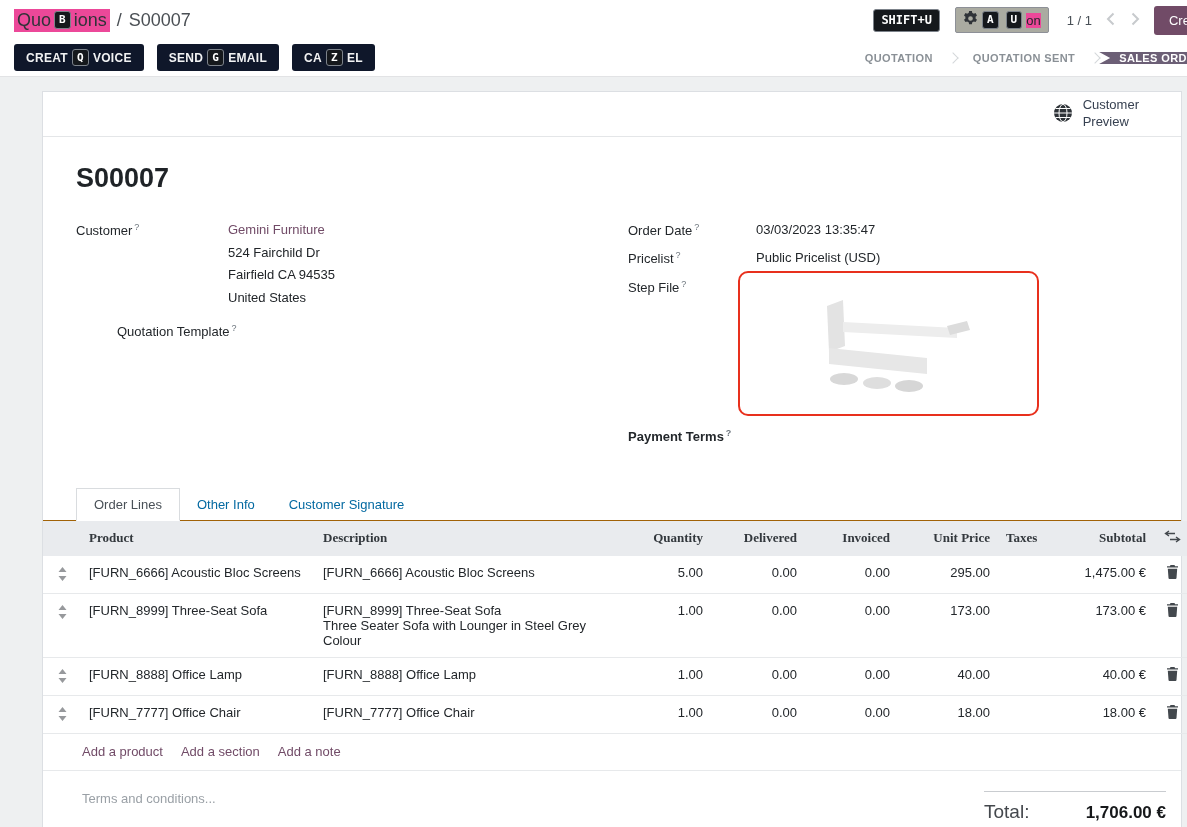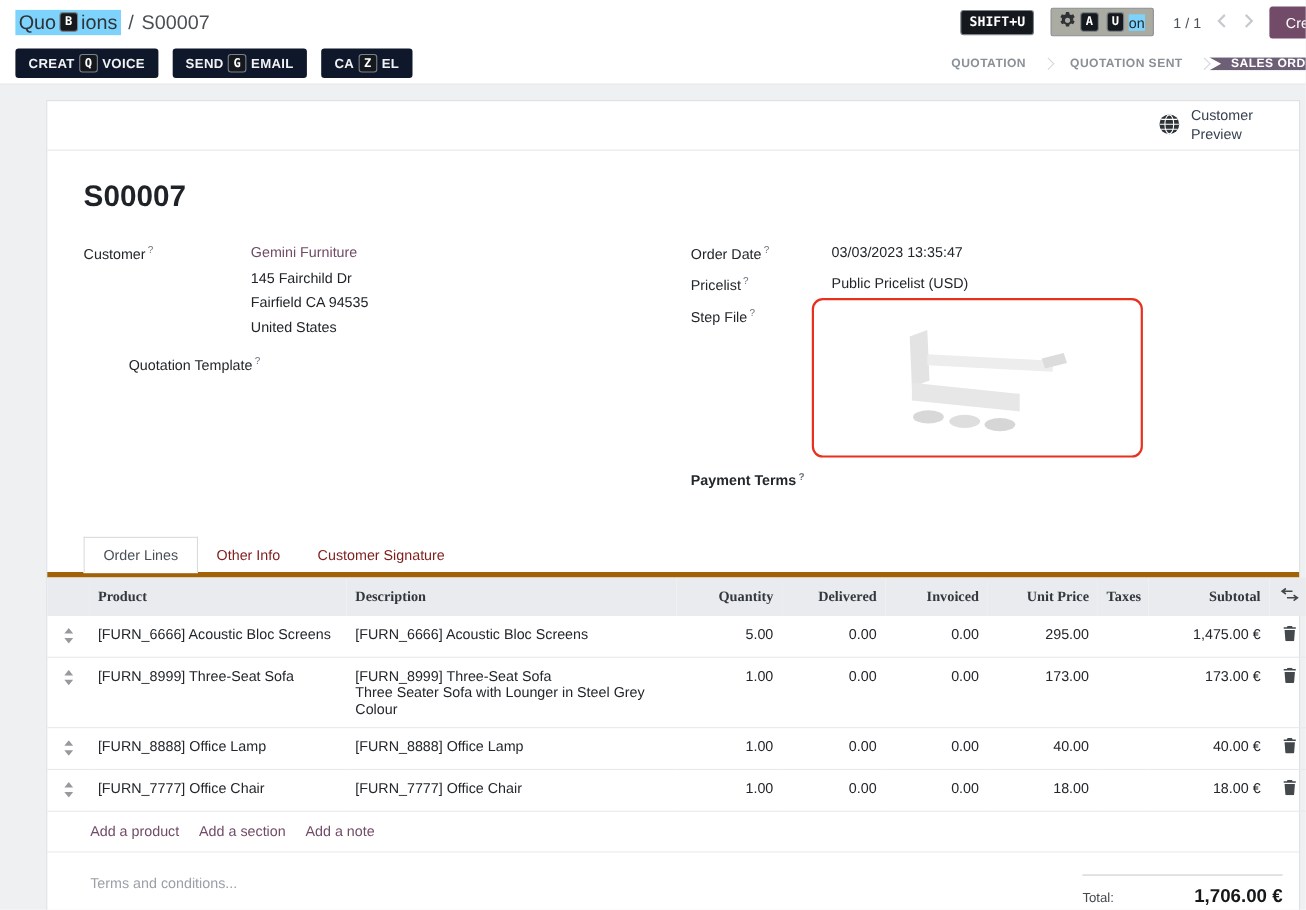--- a/index.html
+++ b/index.html
@@ -2,21 +2,21 @@
 <html><head>
 <meta charset="utf-8">
 <style>
   * { box-sizing: border-box; margin: 0; padding: 0; }
   html,body { width:1187px; height:827px; overflow:hidden; }
   body { font-family:"Liberation Sans","DejaVu Sans",sans-serif; background:#eef0f1; color:#212529; }
 
   
   .cp-top { display:flex; align-items:center; height:40px; background:#fff; padding-left:14px; }
   .breadcrumb { font-size:18px; color:#4a4f54; display:flex; align-items:center; gap:7px; }
-  .hl { background:#7dd3fc; }
+  .hl { background:#ec4899; }
   .bc-link { color:#2f3338; padding:1px 3px; cursor:pointer; display:inline-flex; align-items:center; }
   .bc-current { color:#4a4f54; }
   kbd.hint { background:#15181c; color:#fff; border:1px solid #7c828a; border-radius:3px;
              font:700 11px "DejaVu Sans Mono",monospace; padding:1px 4px; margin:0 3px; line-height:1.25; display:inline-block; }
   kbd.hint.big { padding:3px 7px; font-size:12px; }
   .cp-right { margin-left:auto; display:flex; align-items:center; gap:12px; }
   .action-menu { display:flex; align-items:center; gap:1px; background:#aaaba1; border:1px solid #8d9097;
                  padding:3px 7px; font-size:13px; color:#23272b; border-radius:2px; cursor:pointer; }
   .pager-count { font-size:13px; color:#495057; margin-left:6px; }
   .pager-btn { background:none; border:none; padding:2px; cursor:pointer; }
@@ -53,41 +53,41 @@
   .col-r .frow.stepfile .flabel { width:110px; }
   sup.q { color:#6c757d; font-size:9px; margin-left:2px; }
   .flabel.bold { font-weight:700; }
   .fvalue { color:#23272b; cursor:text; }
   .link-purple { color:#714B67; cursor:pointer; }
   .addr { margin:-8px 0 14px 152px; line-height:1.7; }
   .tmpl-row { margin-top:8px;margin-left:41px; }
   .stepfile-box { width:301px; height:145px; border:2px solid #e8301d; border-radius:10px; background:#fff;
                   display:flex; align-items:center; justify-content:center; margin-top:-8px; cursor:pointer; }
 
-  .tabs { display:flex; align-items:flex-end; padding-left:33px; border-bottom:5px solid #a16207; margin-top:32px; font-size:13px; }
-  .tab { padding:8px 17px; color:#7f1d1d; cursor:pointer; }
+  .tabs { display:flex; align-items:flex-end; padding-left:33px; border-bottom:1px solid #a16207; margin-top:32px; font-size:13px; }
+  .tab { padding:8px 17px; color:#0369a1; cursor:pointer; }
   .tab.active { background:#fff; border:1px solid #d9dcdf; border-bottom:1px solid #fff; margin-bottom:-1px; color:#495057; }
 
   table.lines { width:100%; border-collapse:collapse; table-layout:fixed; font-size:13px; }
   .lines thead th { background:#e9ebee; color:#33383d; font-weight:700; text-align:left; padding:9px 8px;font-family:Liberation Serif, serif; }
   .lines th.num, .lines td.num { text-align:right; }
   .lines tbody td { padding:9px 8px; border-bottom:1px solid #e7e9eb; vertical-align:top; color:#23272b; cursor:text; }
   .lines td.desc { white-space:pre-line; }
   .lines td.handle { text-align:center; padding-top:11px; cursor:grab; }
   .lines td.trashcell, .lines th.iconcell { text-align:center; padding-left:2px; padding-right:2px; cursor:pointer; }
   .edited { color:#2e7dd1; }
 
   .add-links { display:flex; gap:18px; padding:10px 0 11px 39px; font-size:13px; border-bottom:1px solid #e7e9eb; }
   .add-links a { color:#714B67; text-decoration:none; cursor:pointer; }
 
   .sheet-footer { display:flex; padding:20px 15px 0 39px; }
   .terms { color:#9aa0a6; font-size:13px; cursor:text; }
   .total-box { margin-left:auto; width:182px; border-top:1px solid #c9ccd0; padding-top:9px;
                display:flex; justify-content:space-between; align-items:baseline; }
-  .total-label { font-size:12px; color:#44484d; }
+  .total-label { font-size:19px; color:#44484d; }
   .total-amt { font-size:17px; font-weight:700; color:#16181a; }
 </style>
 </head>
 <body>
 
 <div class="cp-top">
   <div class="breadcrumb">
     <span class="bc-link hl">
         <span>Quo</span>
         <kbd class="hint">B</kbd>
@@ -165,21 +165,21 @@
     <h1 class="doc-title">S00007</h1>
 
     <div class="fields">
 
       <div class="col-l">
         <div class="frow">
           <span class="flabel"><span>Customer</span><sup class="q">?</sup></span>
           <span class="fvalue link-purple">Gemini Furniture</span>
         </div>
         <div class="addr">
-          <div>145 Fairchild Dr</div>
+          <div>524 Fairchild Dr</div>
           <div>Fairfield CA 94535</div>
           <div>United States</div>
         </div>
         <div class="frow tmpl-row">
           <span class="flabel"><span>Quotation Template</span><sup class="q">?</sup></span>
           <span class="fvalue"></span>
         </div>
       </div>
 
       <div class="col-r">

